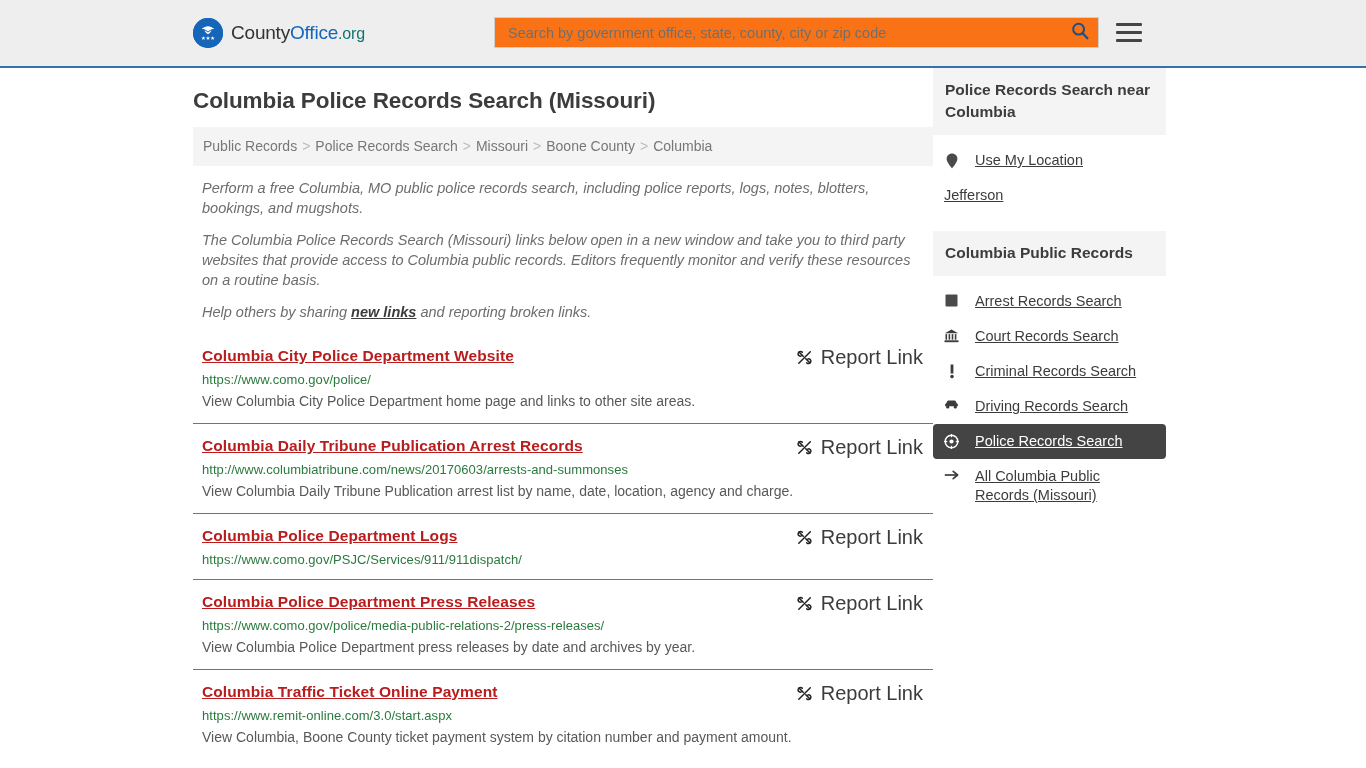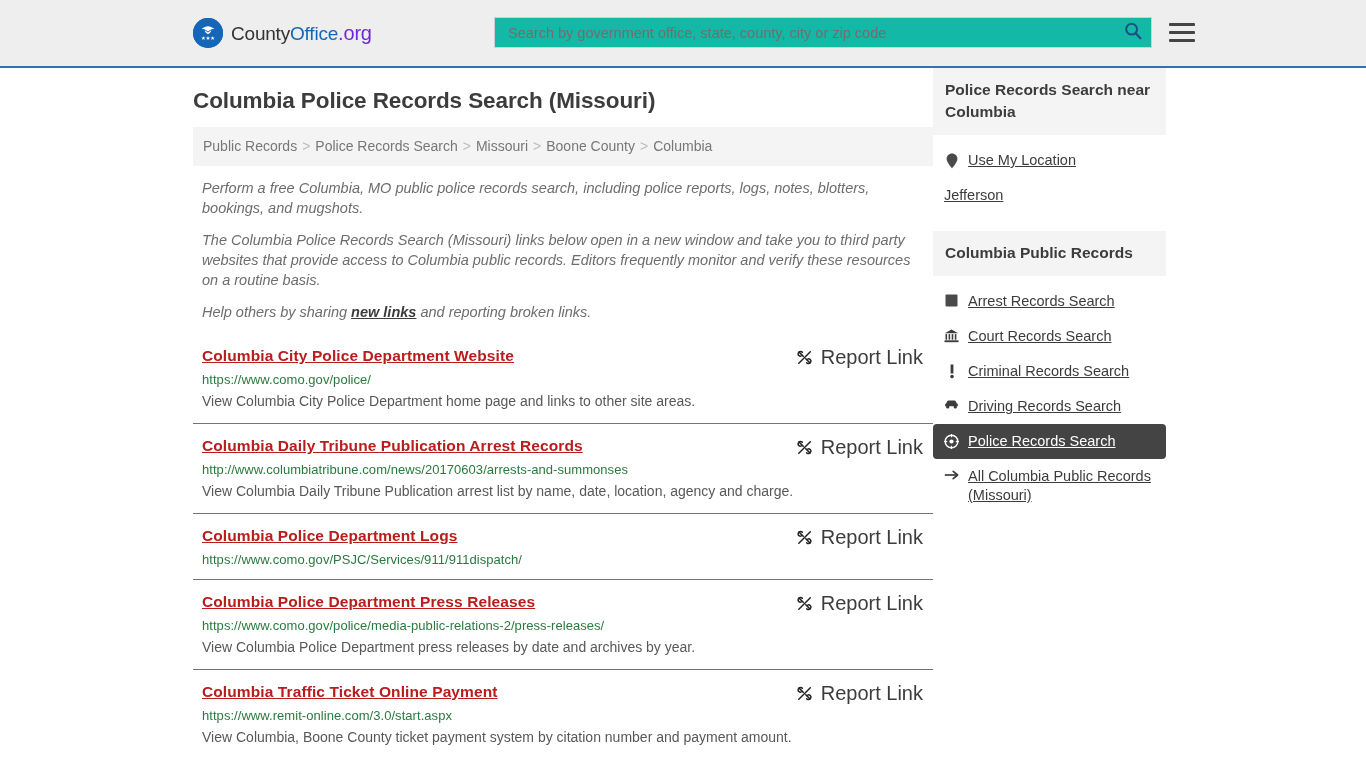--- a/index.html
+++ b/index.html
@@ -40,33 +40,33 @@
     position: relative;
   }
   .logo-mark svg { display:block; }
   .logo-text {
     font-size: 19px;
     color: #333333;
     letter-spacing: -0.2px;
     white-space: nowrap;
   }
   .logo-text .b { color: #1565b8; font-weight: normal; }
-  .logo-text .o { color: #6d28d9; font-size: 20px; }
+  .logo-text .o { color: #0f766e; font-size: 16px; }
 
   .search-area {
     position: absolute;
     left: 494px;
     top: 17px;
     display: flex;
     align-items: center;
   }
   .search-box {
-    width: 658px;
+    width: 605px;
     height: 31px;
-    background: #14b8a6;
+    background: #f97316;
     border: 1px solid #cfcfcf;
     display: flex;
     align-items: center;
     padding: 0 6px 0 11px;
   }
   .search-input {
     flex: 1 1 auto;
     border: none;
     outline: none;
     font-family: "Liberation Sans", sans-serif;
@@ -186,21 +186,21 @@
     padding: 11px 12px 12px 12px;
     font-size: 15.5px;
     font-weight: bold;
     color: #3c3c3c;
     line-height: 22px;
   }
   .side-list { padding: 8px 0 0 0; }
   .side-item {
     display: flex;
     align-items: flex-start;
-    gap: 9px;
+    gap: 16px;
     padding: 8px 10px 8px 11px;
     border-radius: 4px;
     text-decoration: none;
   }
   .side-item .label {
     font-size: 14.5px;
     color: #3c3c3c;
     text-decoration: underline;
     line-height: 19px;
   }

